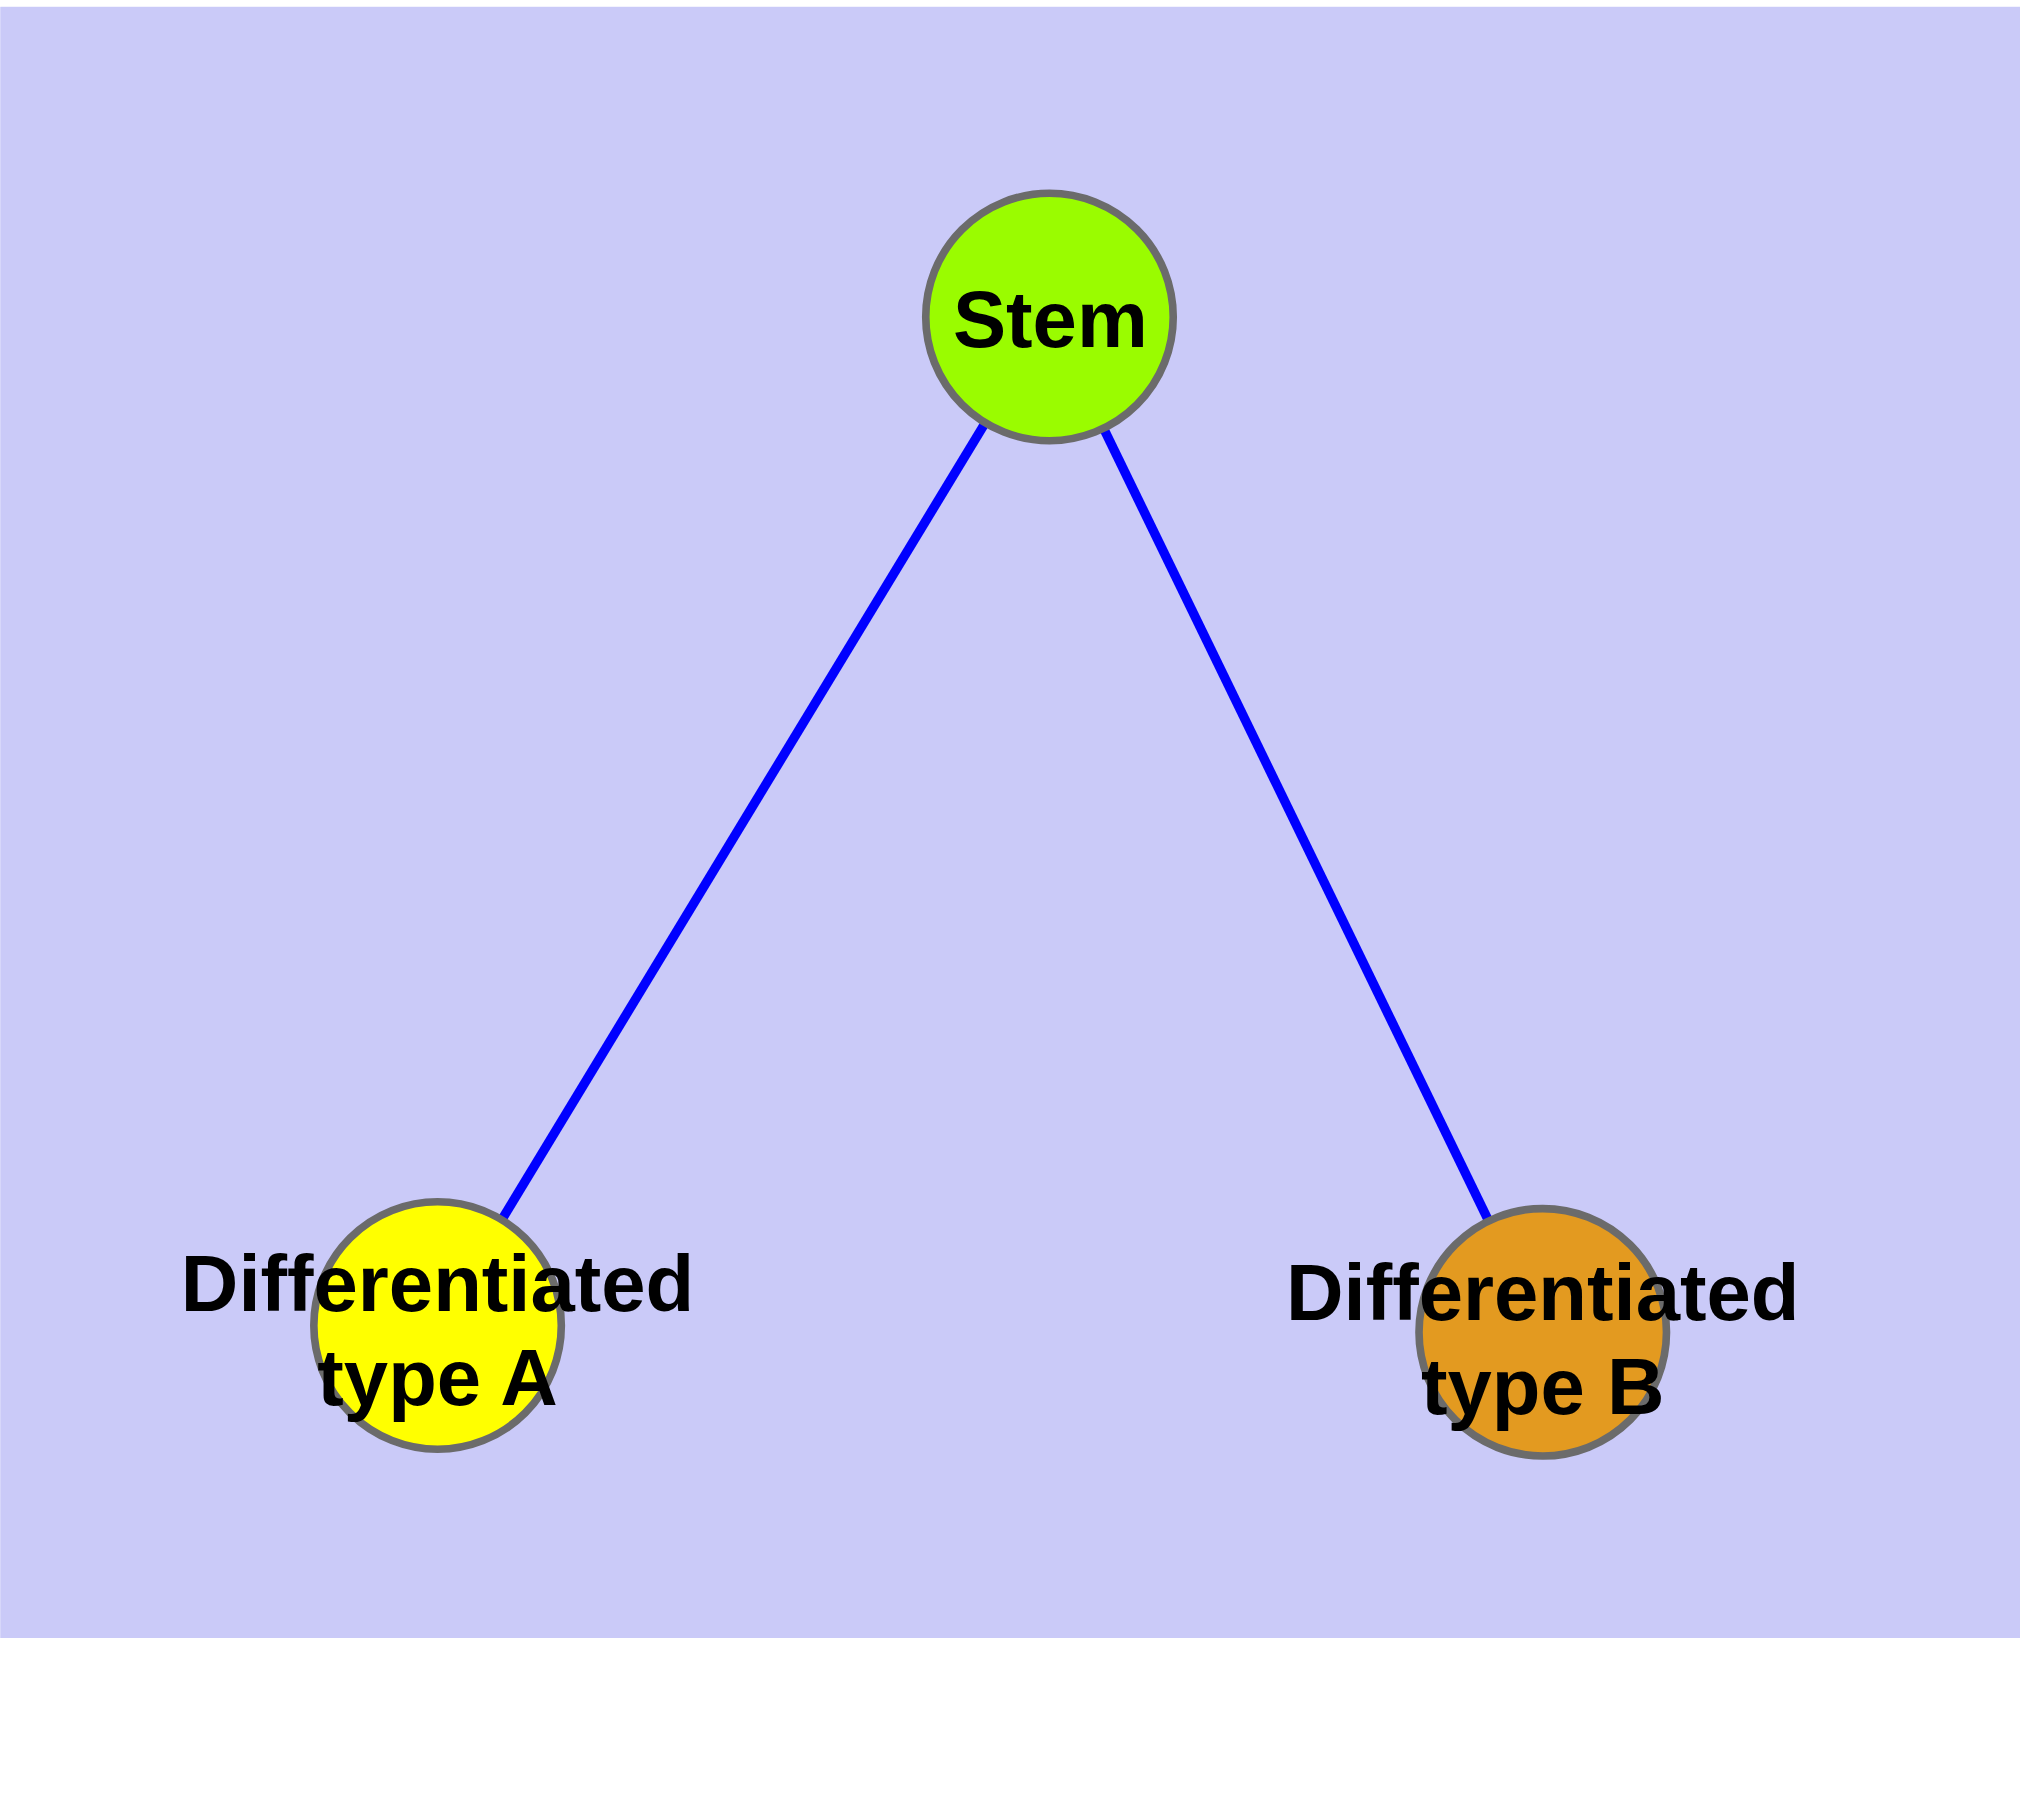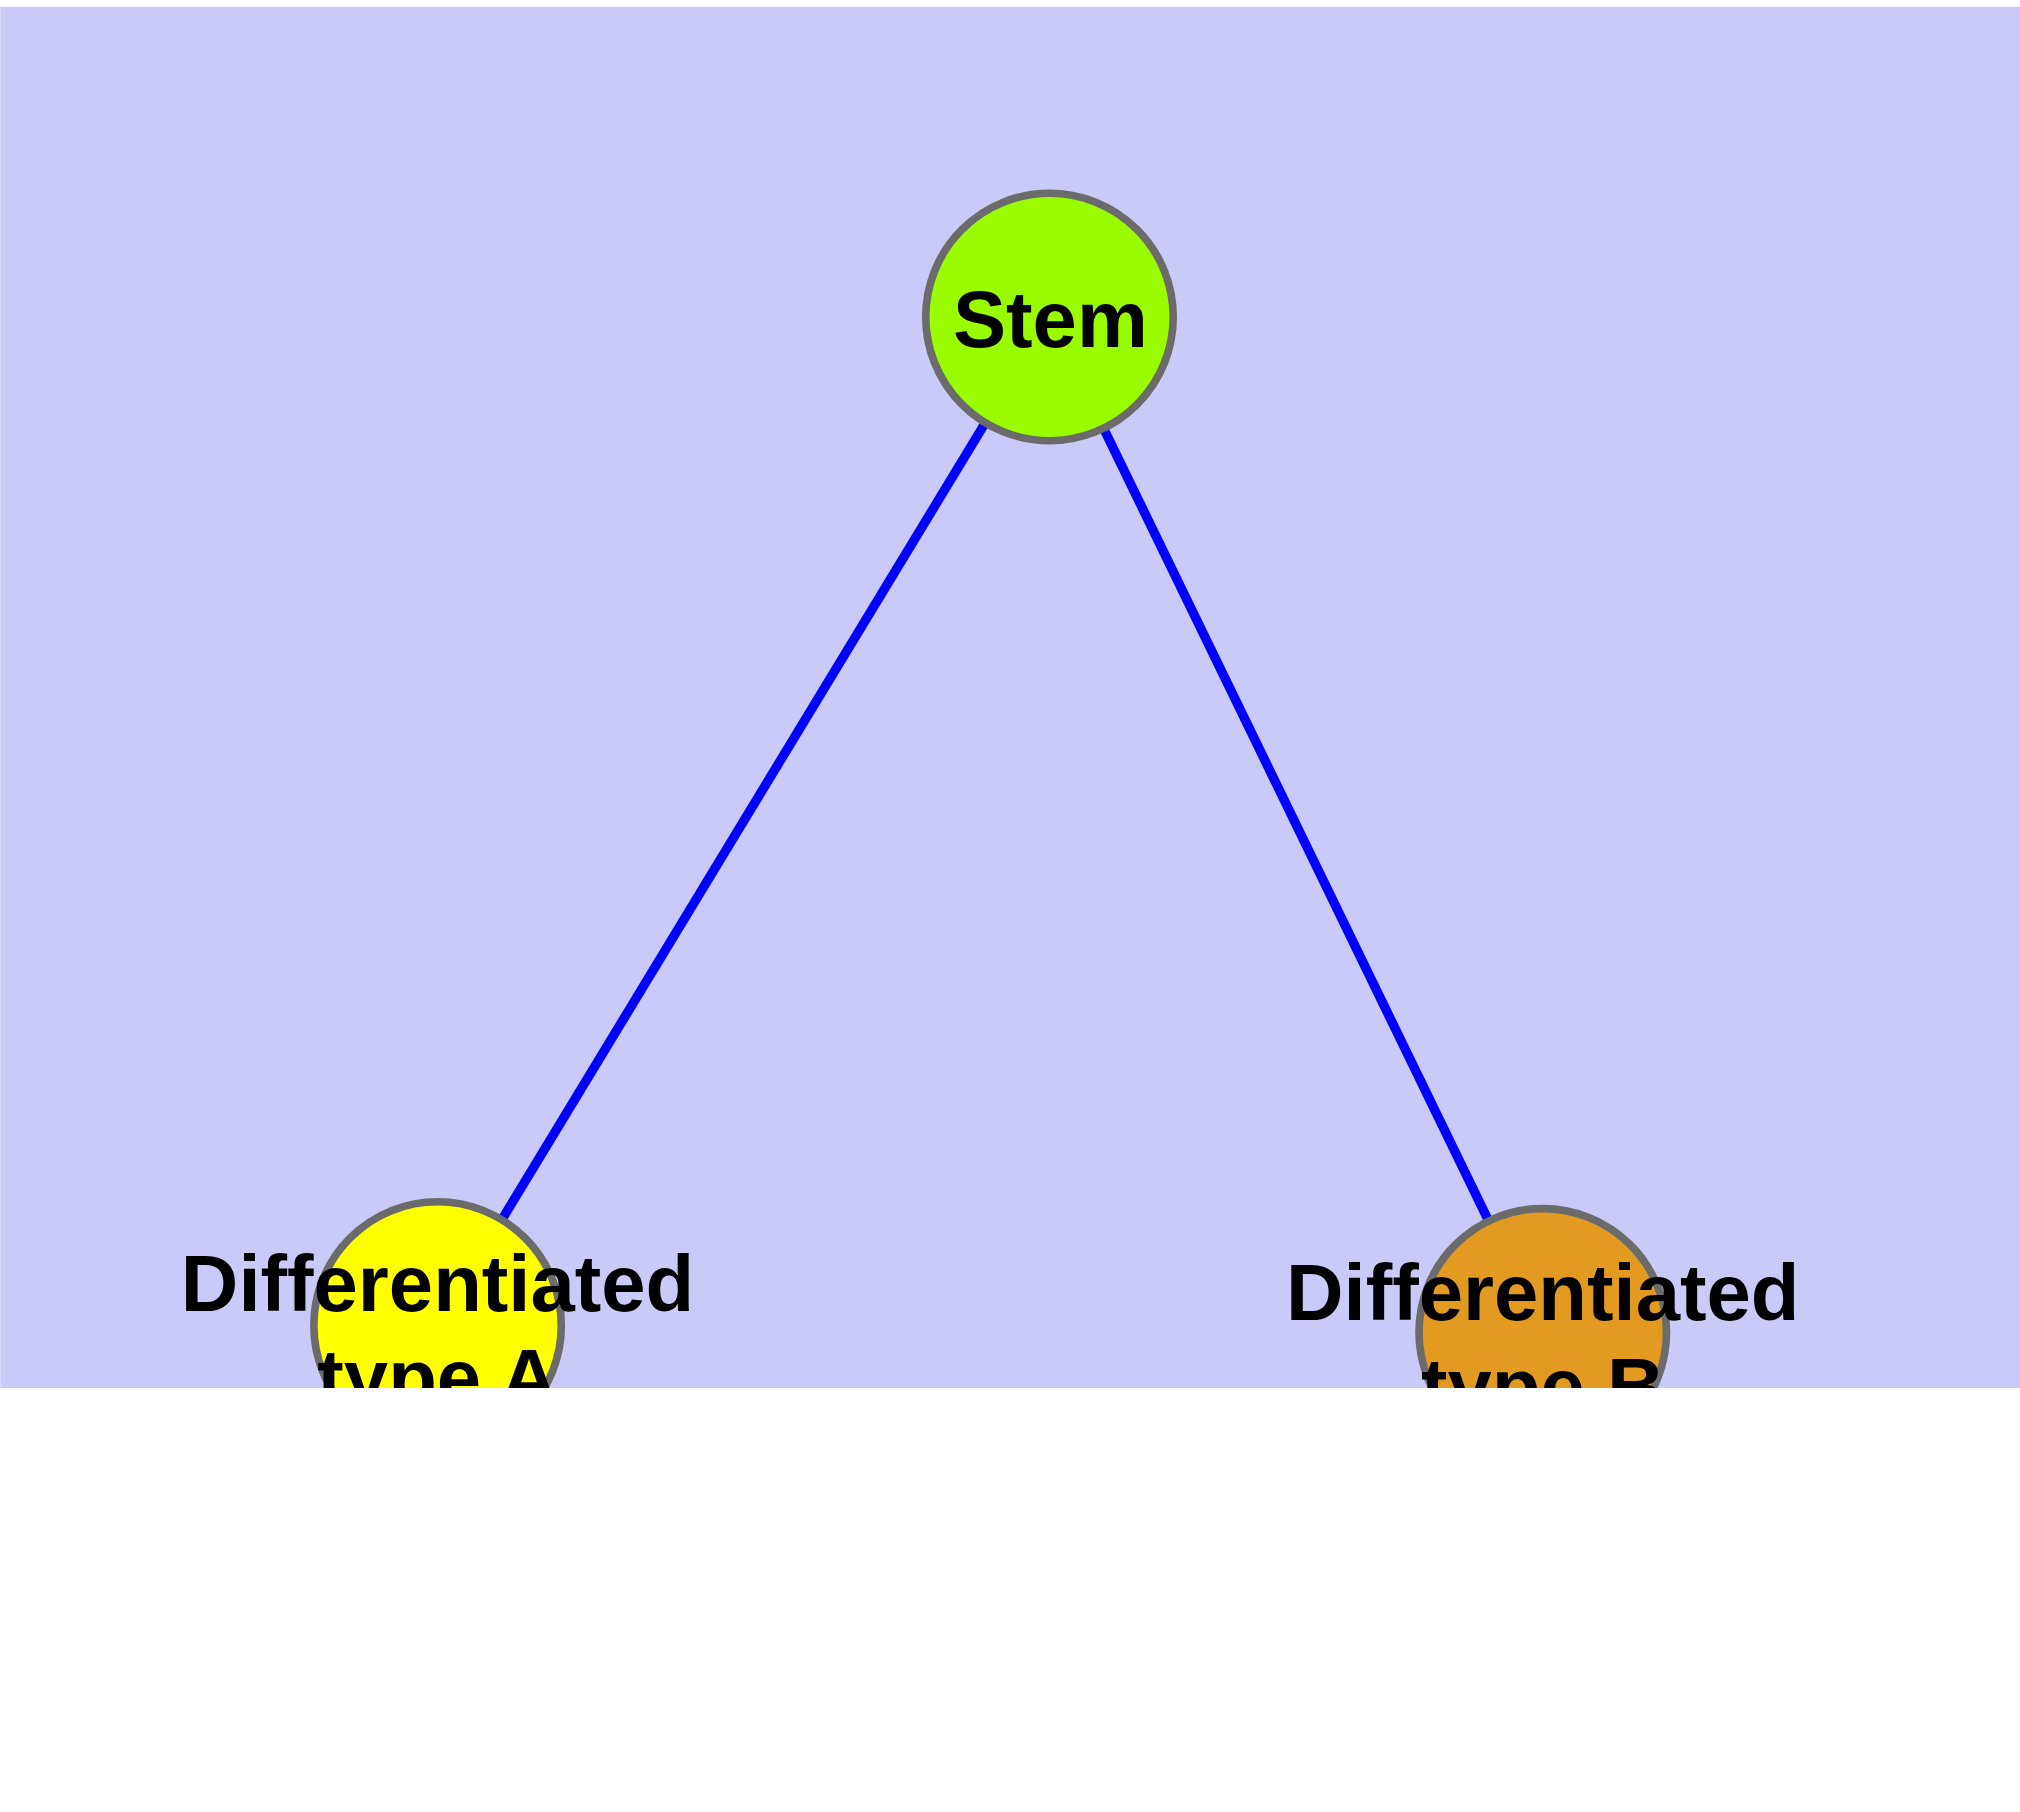--- a/index.html
+++ b/index.html
@@ -3,21 +3,21 @@
 <meta charset="utf-8">
 <style>
   html, body {
     margin: 0;
     padding: 0;
     background: #ffffff;
   }
   .canvas {
     position: relative;
     width: 2021px;
-    height: 1388px;
+    height: 1638px;
     background: #ffffff;
     overflow: hidden;
   }
   .canvas svg {
     position: absolute;
     top: 0;
     left: 0;
     display: block;
   }
   .node-label {

